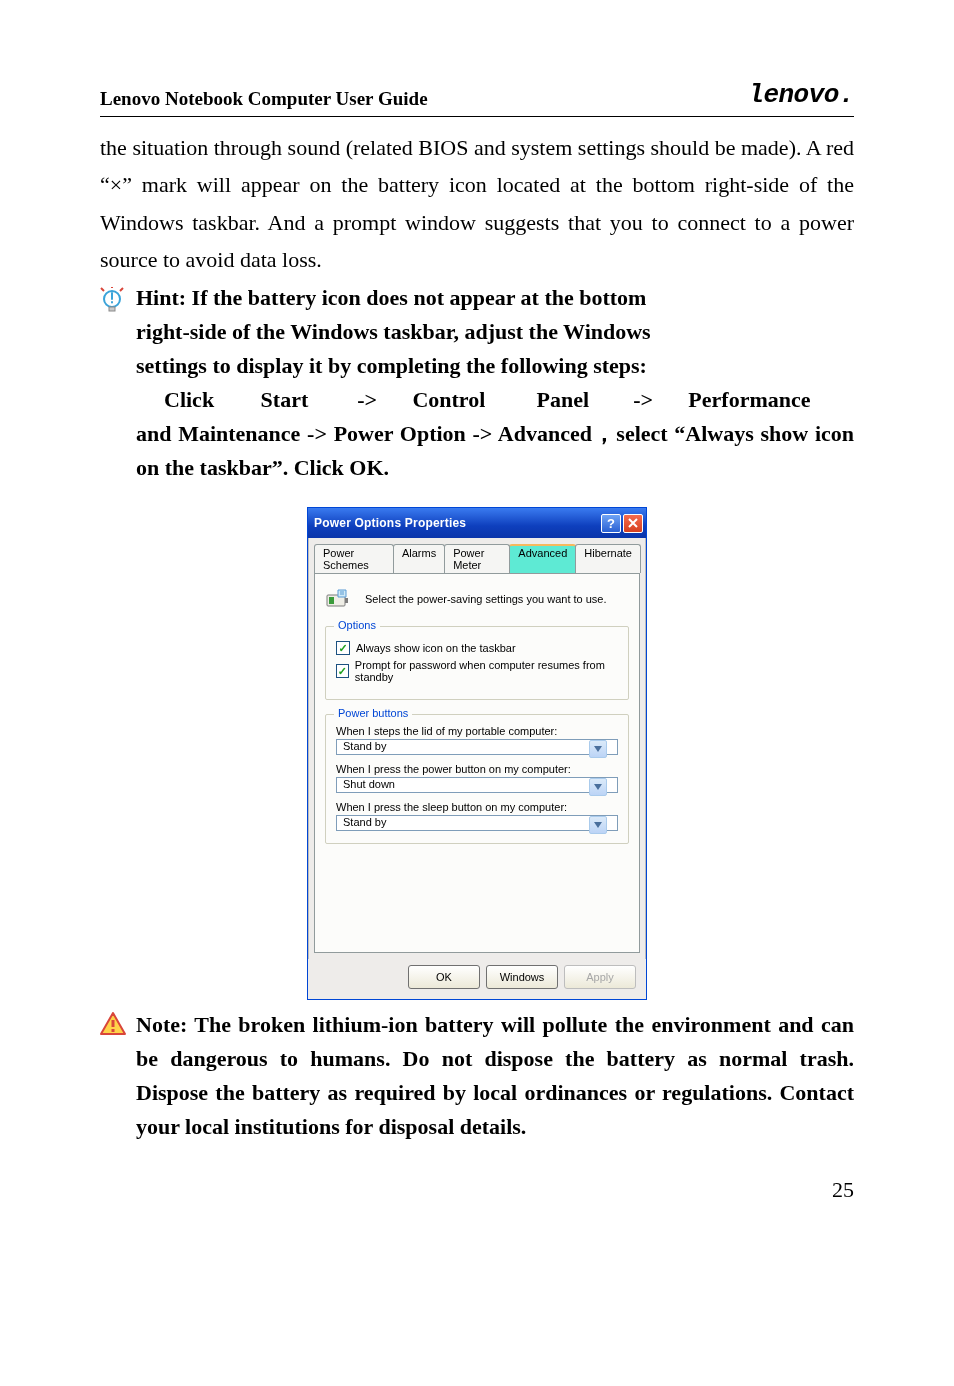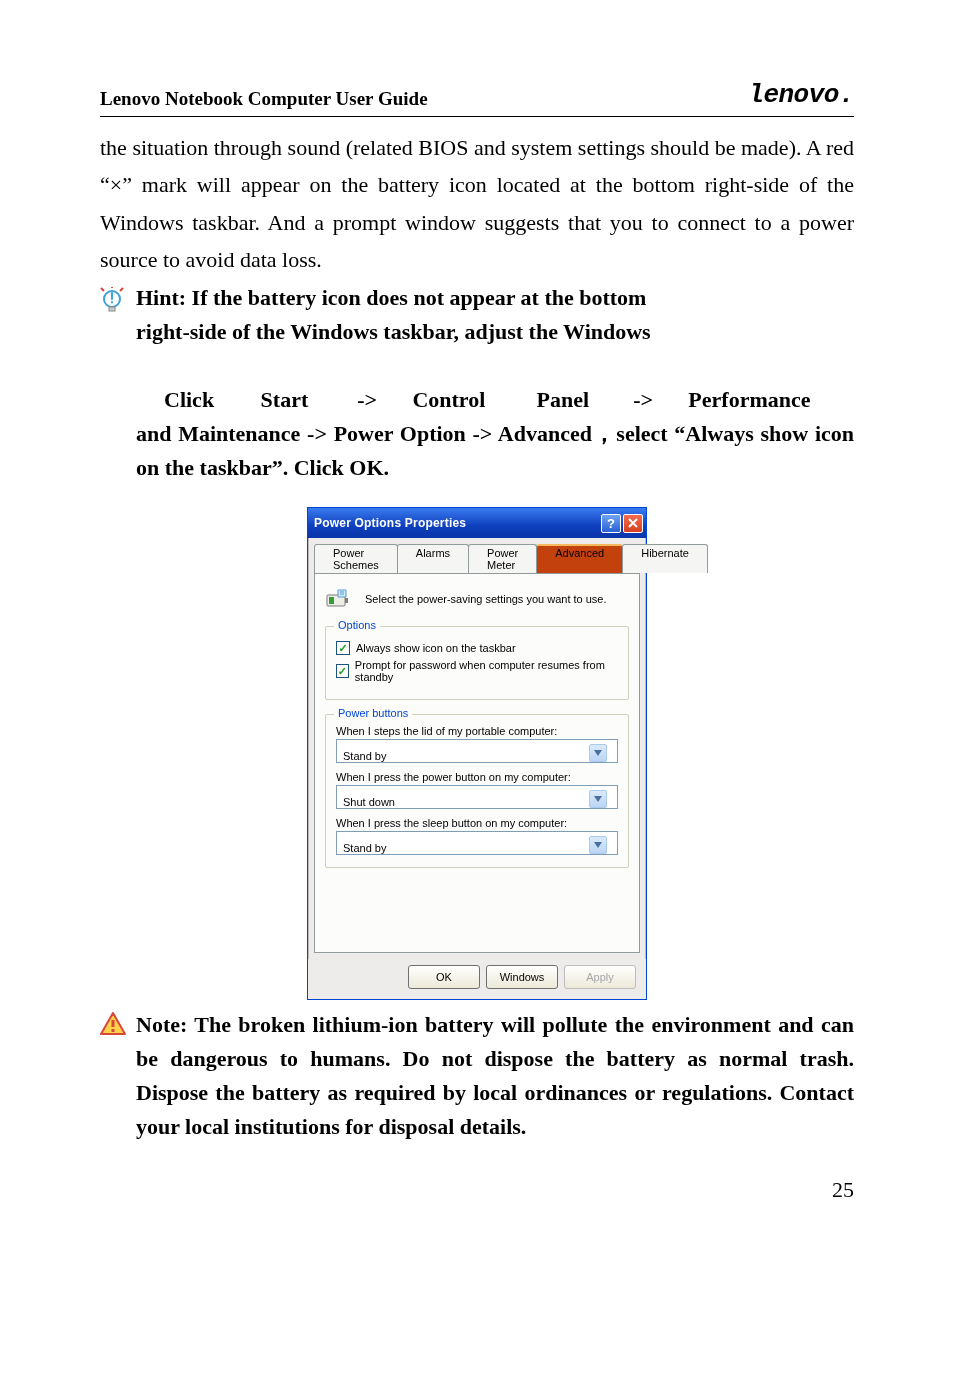--- a/index.html
+++ b/index.html
@@ -102,30 +102,30 @@
     font-weight: bold;
     font-size: 13px;
   }
   .titlebar-help { background: linear-gradient(#6fa3f5,#2a60d3); color: #fff; }
   .titlebar-close { background: linear-gradient(#f76b4d,#d54020); color: #fff; }
   .tabs {
     display: flex;
     margin: 6px 6px 0 6px;
   }
   .tab {
-    padding: 2px 18px;
+    padding: 2px 8px;
     border: 1px solid #919b9c;
     border-bottom: none;
     background: #f5f5f3;
     margin-right: -1px;
     border-radius: 3px 3px 0 0;
     position: relative;
   }
   .tab.active {
-    background: #c2410c;
+    background: #5eead4;
     z-index: 2;
     border-top: 2px solid #f6b95e;
     padding-top: 1px;
   }
   .tab-body {
     margin: 0 6px 6px 6px;
     border: 1px solid #919b9c;
     background: #fcfcfa;
     padding: 10px 10px 12px 10px;
     min-height: 380px;
@@ -154,25 +154,25 @@
   }
   .chk-row { display: flex; align-items: center; margin: 4px 0; }
   .chk-box {
     width: 12px; height: 12px; border:1px solid #1c5180;
     background:#fff; margin-right:6px;
     display:flex; align-items:center; justify-content:center;
   }
   .chk-box .tick { color:#21a121; font-size:11px; line-height:10px; font-weight:bold; }
   .dropdown {
     width: 100%;
-    height: 24px;
+    height: 16px;
     border: 1px solid #7f9db9;
     background: #fff;
     display: flex;
-    align-items: flex-end;
+    align-items: flex-start;
     justify-content: space-between;
     padding: 0 10px 0 6px;
     box-sizing: border-box;
     margin-top: 2px;
     margin-bottom: 8px;
   }
   .dropdown .arrow {
     width: 16px; height: 16px;
     background: linear-gradient(#dbeaf9,#bcd4f6);
     border: 1px solid #aacbec;
@@ -218,21 +218,21 @@
       <svg width="24" height="28" viewBox="0 0 24 28">
         <circle cx="12" cy="12" r="8" fill="#fff" stroke="#3aa3d9" stroke-width="2"></circle>
         <path d="M12 6 L12 12 M12 15 L12 15.5" stroke="#3aa3d9" stroke-width="2" stroke-linecap="round"></path>
         <path d="M4 4 L1 1 M20 4 L23 1 M12 1 L12 -2" stroke="#d9463a" stroke-width="2"></path>
         <rect x="9" y="20" width="6" height="4" fill="#c9c9c9" stroke="#8a8a8a"></rect>
       </svg>
     </div>
     <div class="hint-text">
       <span>Hint: If the battery icon does not appear at the bottom</span><br>
       <span>right-side of the Windows taskbar, adjust the Windows</span><br>
-      <br>
+      <span>settings to display it by completing the following steps:</span><br>
       <div class="hint-line-spread"><span style="display:inline-block;width:14%;">Click</span><span style="display:inline-block;width:14%;">Start</span><span style="display:inline-block;width:8%;">-&gt;</span><span style="display:inline-block;width:18%;">Control</span><span style="display:inline-block;width:14%;">Panel</span><span style="display:inline-block;width:8%;">-&gt;</span><span style="display:inline-block;width:24%;text-align:right;">Performance</span><span style="display:inline-block;width:0%;"></span></div>
       <span>and Maintenance -&gt; Power Option -&gt; Advanced，select “Always show icon on the taskbar”. Click OK.</span>
     </div>
   </div>
 
   <div class="dialog-wrap">
     <div class="dialog">
       <div class="titlebar">
         <span>Power Options Properties</span>
         <div class="titlebar-spacer"></div>

